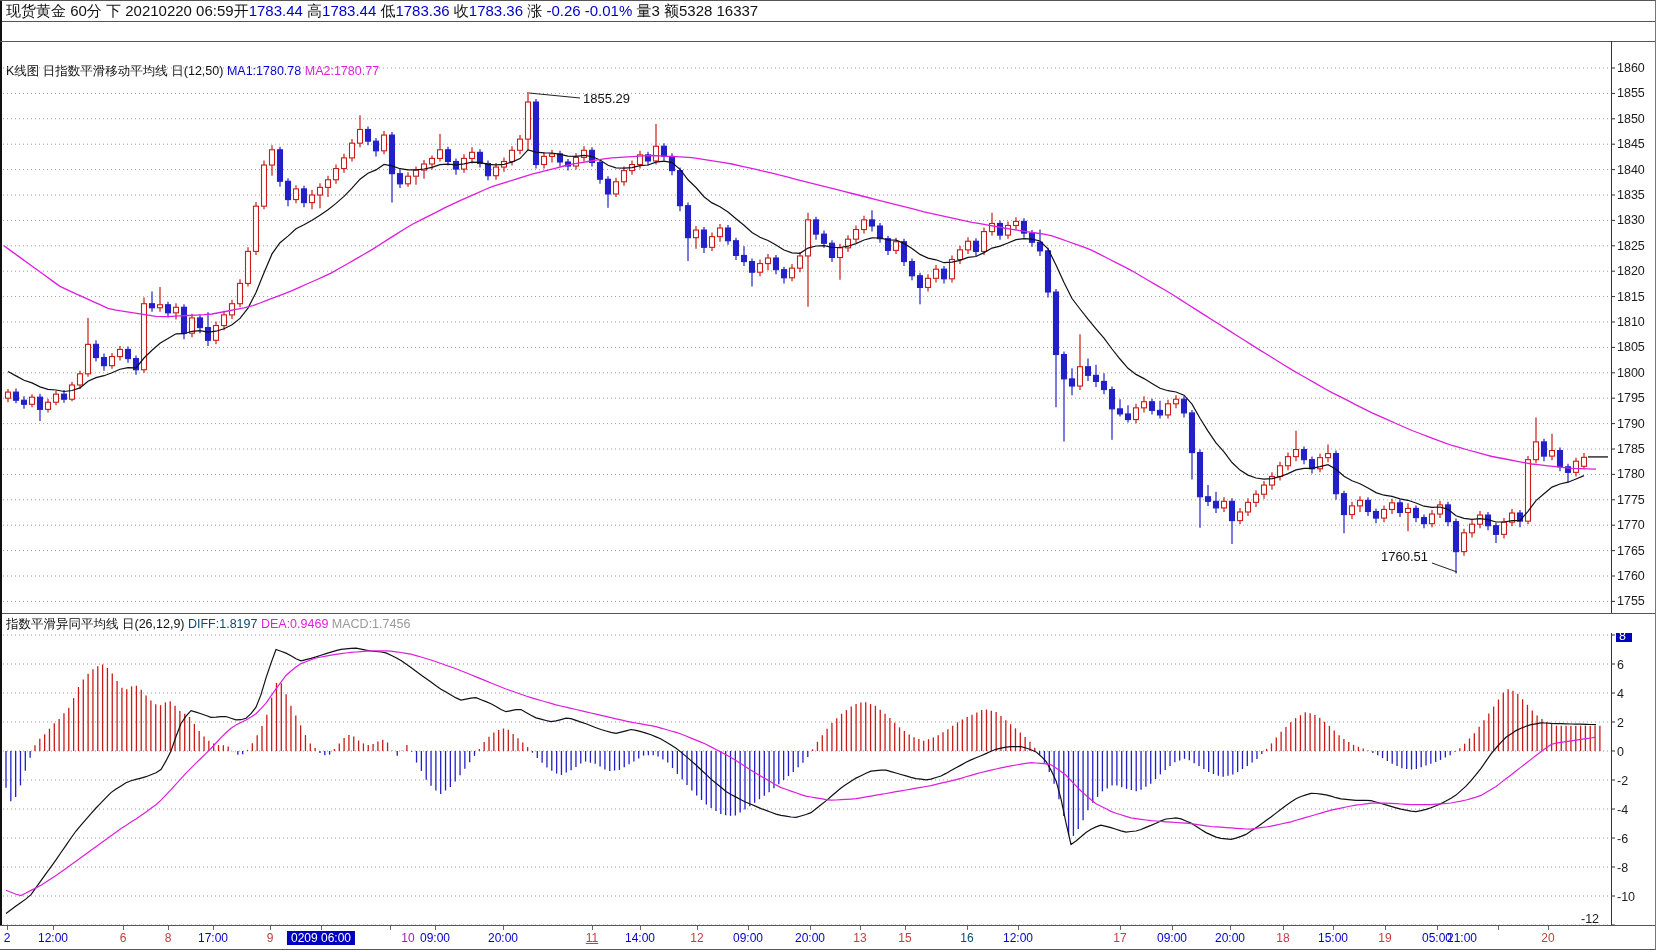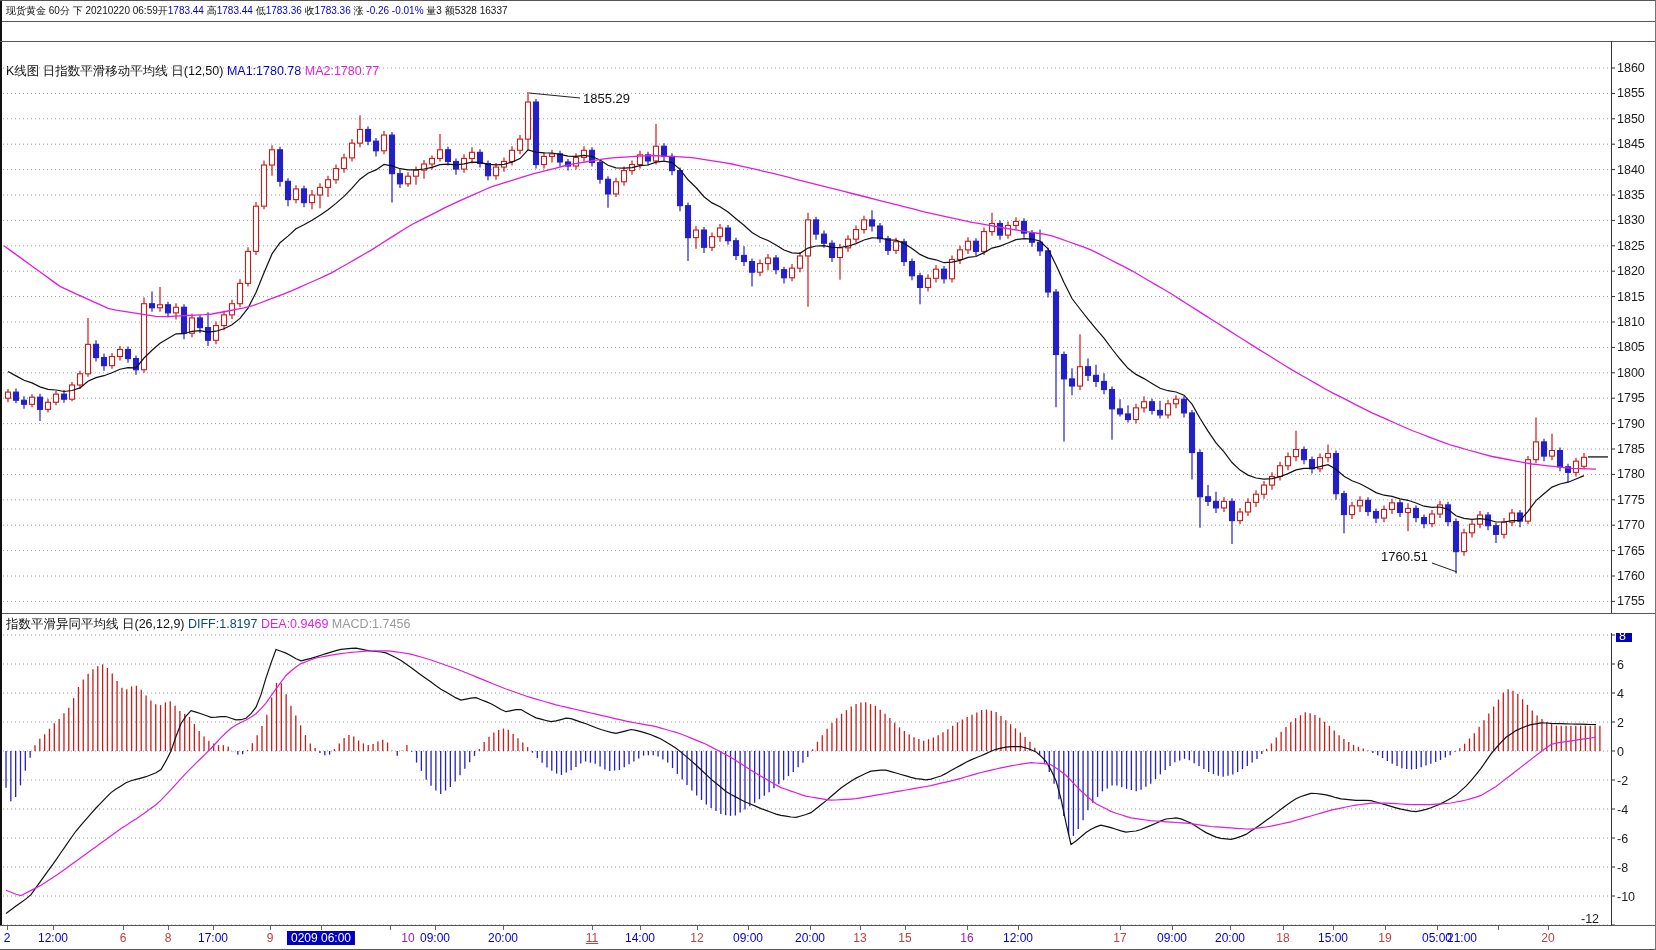--- a/index.html
+++ b/index.html
@@ -1,21 +1,21 @@
 <!DOCTYPE html>
 <html><head>
 <meta charset="utf-8">
 <style>
   html,body{margin:0;padding:0;background:#fff;}
   .app{position:relative;width:1656px;height:950px;background:#fff;overflow:hidden;
        border-top:1px solid #555;border-right:1px solid #777;border-bottom:1px solid #555;
        box-sizing:border-box;font-family:"Liberation Sans",sans-serif;}
   .leftedge{position:absolute;left:0;top:0;width:2px;height:950px;background:#111;}
   .h1{position:absolute;left:2px;top:0;width:1650px;height:20px;line-height:20px;
-      font-size:10px;white-space:nowrap;border-bottom:1px solid #555;padding-left:4px;background:#fff;}
+      font-size:15px;white-space:nowrap;border-bottom:1px solid #555;padding-left:4px;background:#fff;}
   .h2{position:absolute;left:2px;top:21px;width:1650px;height:19px;line-height:19px;
       font-size:12.5px;white-space:nowrap;padding-left:4px;background:#fff;margin-top:40px;}
   .h3{position:absolute;left:2px;top:612px;width:1650px;height:20px;line-height:20px;
       font-size:12.5px;white-space:nowrap;border-top:1px solid #555;padding-left:4px;background:#fff;}
   svg{position:absolute;left:0;}
   #klineSvg{top:40px;}
   #macdSvg{top:632px;}
   #taxis{position:absolute;left:0;top:924px;width:1656px;height:26px;background:#fff;
          border-top:1px solid #555;box-sizing:border-box;}
   .tlab{position:absolute;top:5px;transform:translateX(-50%);font-size:12px;white-space:nowrap;}
@@ -903,21 +903,21 @@
       <span class="tlab" style="left: 697px; color: rgb(196, 60, 60);">12</span>
       <div class="tick" style="left: 748px;"></div>
       <span class="tlab" style="left: 748px; color: rgb(0, 0, 205);">09:00</span>
       <div class="tick" style="left: 810px;"></div>
       <span class="tlab" style="left: 810px; color: rgb(0, 0, 205);">20:00</span>
       <div class="tick" style="left: 860px;"></div>
       <span class="tlab" style="left: 860px; color: rgb(196, 60, 60);">13</span>
       <div class="tick" style="left: 905px;"></div>
       <span class="tlab" style="left: 905px; color: rgb(196, 60, 60);">15</span>
       <div class="tick" style="left: 967px;"></div>
-      <span class="tlab" style="left: 967px; color: #a21caf; text-align: right;">16</span>
+      <span class="tlab" style="left: 967px; color: #0c4a6e; text-align: right;">16</span>
       <div class="tick" style="left: 1018px;"></div>
       <span class="tlab" style="left: 1018px; color: rgb(0, 0, 205);">12:00</span>
       <div class="tick" style="left: 1120px;"></div>
       <span class="tlab" style="left: 1120px; color: rgb(196, 60, 60);">17</span>
       <div class="tick" style="left: 1172px;"></div>
       <span class="tlab" style="left: 1172px; color: rgb(0, 0, 205);">09:00</span>
       <div class="tick" style="left: 1230px;"></div>
       <span class="tlab" style="left: 1230px; color: rgb(0, 0, 205);">20:00</span>
       <div class="tick" style="left: 1283px;"></div>
       <span class="tlab" style="left: 1283px; color: rgb(196, 60, 60);">18</span>

